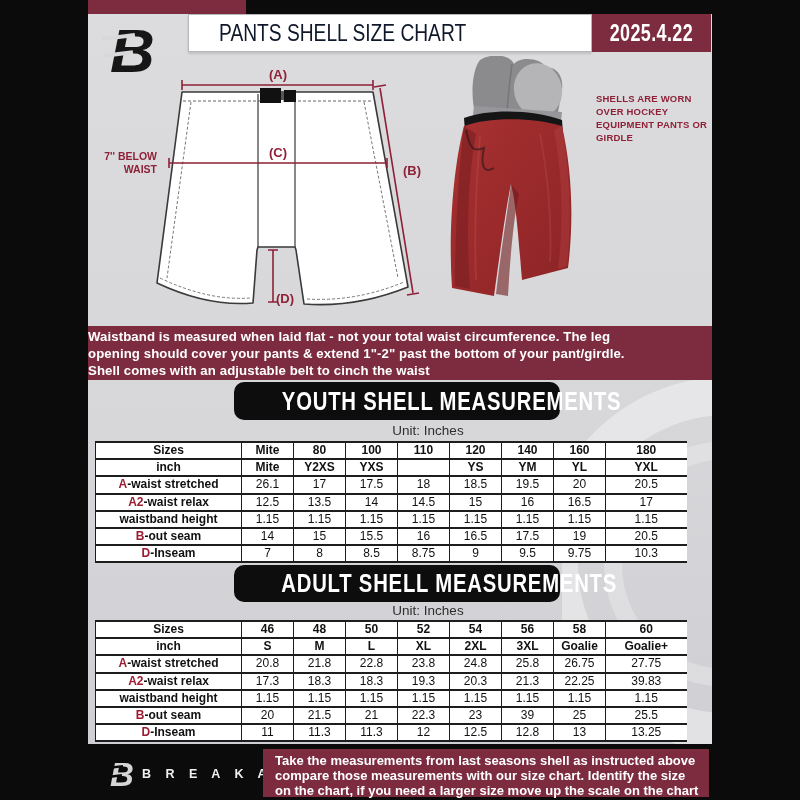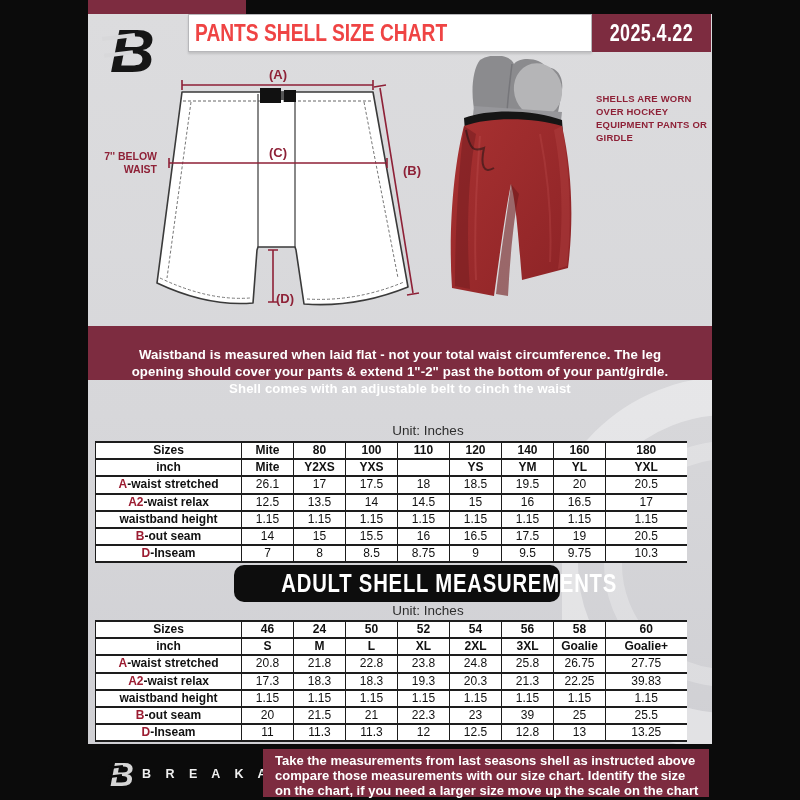--- a/index.html
+++ b/index.html
@@ -28,22 +28,22 @@
 
   
   .watermark { right:0; top:310px; width:150px; height:420px; overflow:hidden; }
 
   
   .logo-box { left:14px; top:2px; width:70px; height:70px; }
   .title-box {
     left:100px; top:0; width:404px; height:38px;
     background:#ffffff; border:1px solid #b7b7ba;
     box-shadow: 0 2px 2px rgba(0,0,0,.12);
-    line-height:36px; padding-left:6px;
-    font-size:24px; font-weight:bold; color:#ef4444;
+    line-height:36px; padding-left:30px;
+    font-size:24px; font-weight:normal; color:#0f172a;
     white-space:nowrap; overflow:hidden;
   }
   .date-box {
     left:504px; top:0; width:119px; height:38px;
     background: var(--maroon); color:#fff;
     text-align:center; line-height:38px;
     font-size:23px; font-weight:bold; letter-spacing:.5px;
     overflow:hidden;
   }
   .cx { display:inline-block; transform:scaleX(.8); transform-origin:left center; white-space:nowrap; }
@@ -55,21 +55,21 @@
   .photo-caption {
     left:508px; top:78px; width:118px;
     font-size:9.5px; font-weight:bold; line-height:13px;
     color: var(--diagram-red); letter-spacing:.2px;
   }
 
   
   .notice {
     left:0; top:312px; width:624px; height:54px;
     background: var(--maroon); color:#fff;
-    text-align:center; padding-top:20px;
+    text-align:left; padding-top:2px;
   }
   .notice div { font-size:13.2px; line-height:17px; font-weight:600; letter-spacing:.1px; white-space:nowrap; }
 
   
   .pill {
     left:146px; width:326px; height:38px;
     background:#0d0d0d; border-radius:10px;
     color:#fff; text-align:center; line-height:38px;
     font-size:26px; font-weight:bold; letter-spacing:1px;
   }
@@ -200,20 +200,23 @@
     </g>
   </svg>
   <div class="abs photo-caption">SHELLS ARE WORN OVER HOCKEY EQUIPMENT PANTS OR GIRDLE</div>
 
   <div class="abs notice">
     <div>Waistband is measured when laid flat - not your total waist circumference. The leg</div>
     <div>opening should cover your pants &amp; extend 1"-2" past the bottom of your pant/girdle.</div>
     <div>Shell comes with an adjustable belt to cinch the waist</div>
   </div>
 
+  <div class="abs pill" style="top:368px;">
+    <span class="cxc">YOUTH SHELL MEASUREMENTS</span>
+  </div>
   <div class="abs unit" style="top:409px;">Unit: Inches</div>
   <table class="size-table" style="top:427px;">
     <colgroup>
       <col style="width:146px">
         <col style="width:52px">
         <col style="width:52px">
         <col style="width:52px">
       <col style="width:52px">
         <col style="width:52px">
         <col style="width:52px">
@@ -314,21 +317,21 @@
       <col style="width:52px">
         <col style="width:52px">
         <col style="width:52px">
         <col style="width:52px">
         <col style="width:81px">
     </colgroup>
     <tbody>
         <tr class="hdr">
           <td class="lbl">Sizes</td>
           <td>46</td>
-          <td>24</td>
+          <td>48</td>
           <td>50</td>
           <td>52</td>
           <td>54</td>
           <td>56</td>
           <td>58</td>
           <td>60</td>
         </tr>
         <tr class="hdr">
           <td class="lbl">inch</td>
           <td>S</td>

